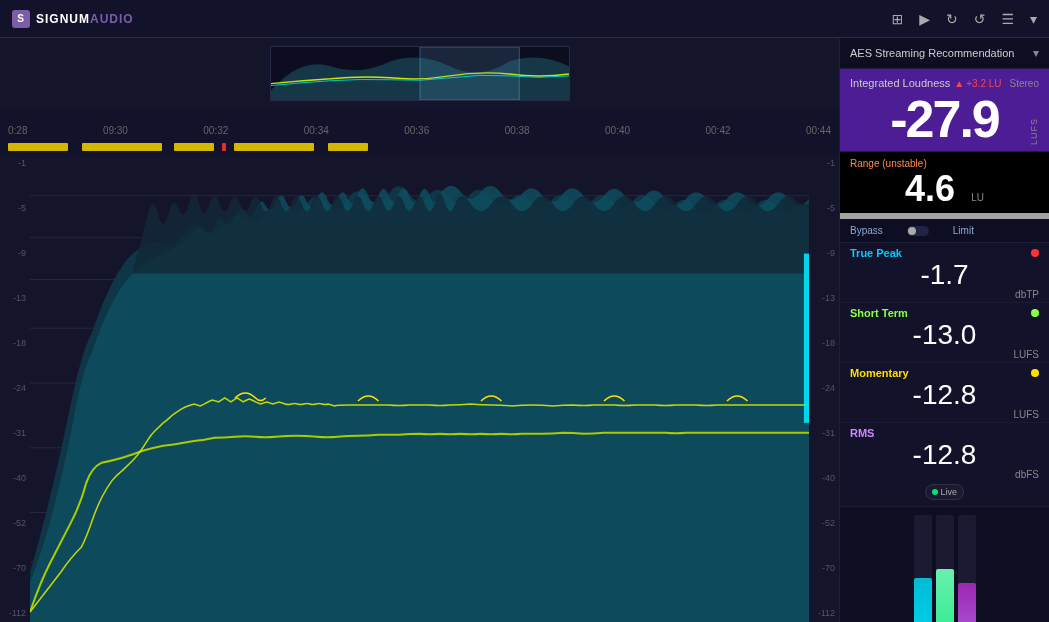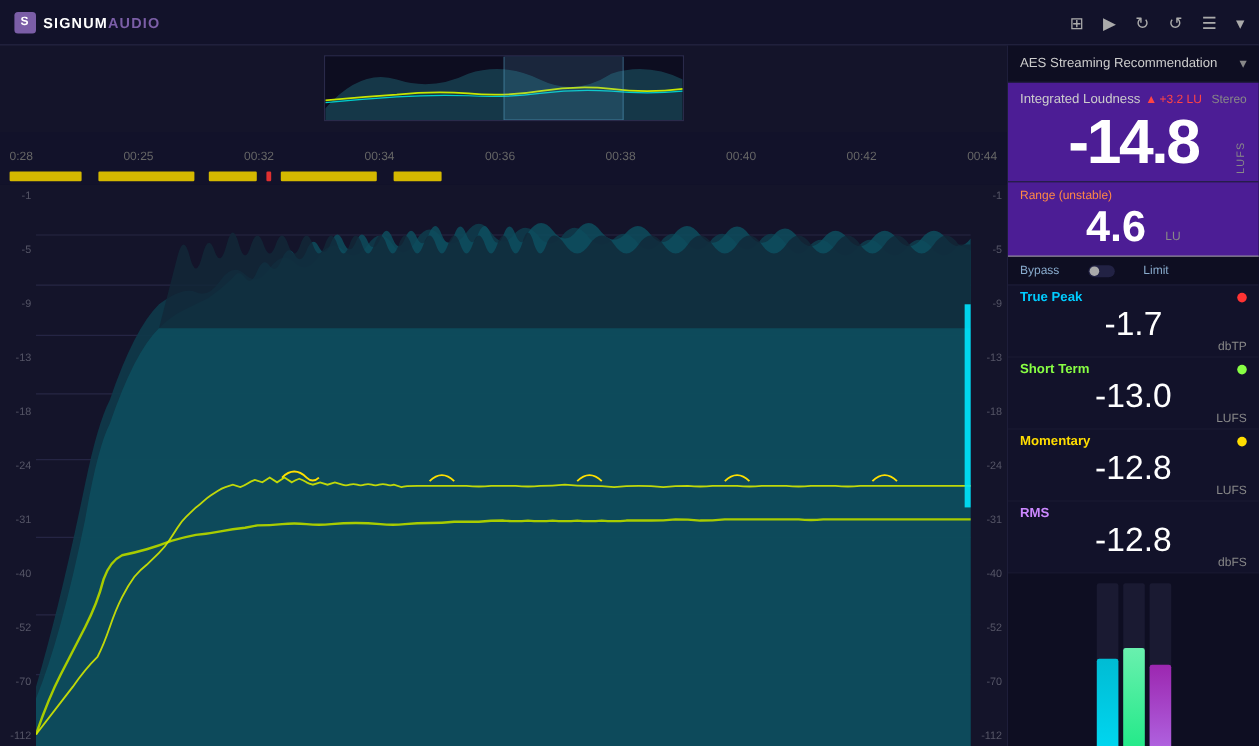--- a/index.html
+++ b/index.html
@@ -229,22 +229,22 @@
       font-weight: bold;
       color: #fff;
       line-height: 1;
       letter-spacing: -2px;
       text-align: center;
     }
 
     
     .range-section {
       padding: 6px 10px;
-      border-bottom: 1px solid #a3a3a3;
-      background: #4c1d95;
+      border-bottom: 6px solid #a3a3a3;
+      background: #000000;
     }
     .range-header {
       font-size: 10px;
       color: #cde;
       margin-bottom: 2px;
     }
     .range-header span {
       color: #ff8844;
       font-size: 10px;
     }
@@ -394,21 +394,21 @@
 
         <path d="M0,40 Q30,37 60,35 Q90,33 120,34 Q150,36 180,32 Q210,28 240,30 Q270,33 300,30" fill="none" stroke="#00cccc" stroke-width="1"></path>
 
         <rect x="150" y="0" width="100" height="55" fill="rgba(100,180,220,0.15)" stroke="rgba(100,180,220,0.4)" stroke-width="1"></rect>
       </svg>
     </div>
 
     <div class="timeline">
       <div class="timeline-labels">
         <span>0:28</span>
-        <span>00:25</span>
+        <span>09:30</span>
         <span>00:32</span>
         <span>00:34</span>
         <span>00:36</span>
         <span>00:38</span>
         <span>00:40</span>
         <span>00:42</span>
         <span>00:44</span>
       </div>
     </div>
 
@@ -699,21 +699,21 @@
         <span class="integrated-title">Integrated Loudness</span>
         <div style="display:flex;align-items:center;gap:8px;">
           <span class="integrated-badge">
             <span>▲</span>
             <span>+3.2 LU</span>
           </span>
           <span class="integrated-stereo">Stereo</span>
         </div>
       </div>
       <div style="display:flex;align-items:flex-end;justify-content:center;position:relative;">
-        <div class="integrated-value">-14.8</div>
+        <div class="integrated-value">-27.9</div>
         <div style="position:absolute;right:0;bottom:0;display:flex;flex-direction:column;align-items:flex-end;">
           <span style="font-size:9px;color:#888;writing-mode:vertical-rl;transform:rotate(180deg);letter-spacing:1px;">LUFS</span>
         </div>
       </div>
     </div>
 
     <div class="range-section">
       <div class="range-header">
         <span>Range</span>
         <span>(unstable)</span>
@@ -758,20 +758,26 @@
       <div class="meter-value">-12.8</div>
       <div class="meter-unit">LUFS</div>
     </div>
 
     <div class="meter-block">
       <div class="meter-label-row">
         <span class="meter-name rms">RMS</span>
       </div>
       <div class="meter-value">-12.8</div>
       <div class="meter-unit">dbFS</div>
+      <div style="text-align:center;margin-top:4px;">
+        <span class="live-badge">
+          <span class="live-dot"></span>
+          <span>Live</span>
+        </span>
+      </div>
     </div>
 
     <div style="flex:1;display:flex;align-items:flex-end;justify-content:center;gap:4px;padding:8px 8px 16px;background:#0e0e22;">
 
       <div style="width:18px;height:180px;background:#1a1a32;border-radius:2px 2px 0 0;position:relative;">
         <div style="position:absolute;bottom:0;left:0;right:0;height:65%;background:linear-gradient(to top,#00e5ff,#00bcd4);border-radius:2px 2px 0 0;"></div>
       </div>
 
       <div style="width:18px;height:180px;background:#1a1a32;border-radius:2px 2px 0 0;position:relative;">
         <div style="position:absolute;bottom:0;left:0;right:0;height:70%;background:linear-gradient(to top,#00e676,#69f0ae);border-radius:2px 2px 0 0;"></div>

